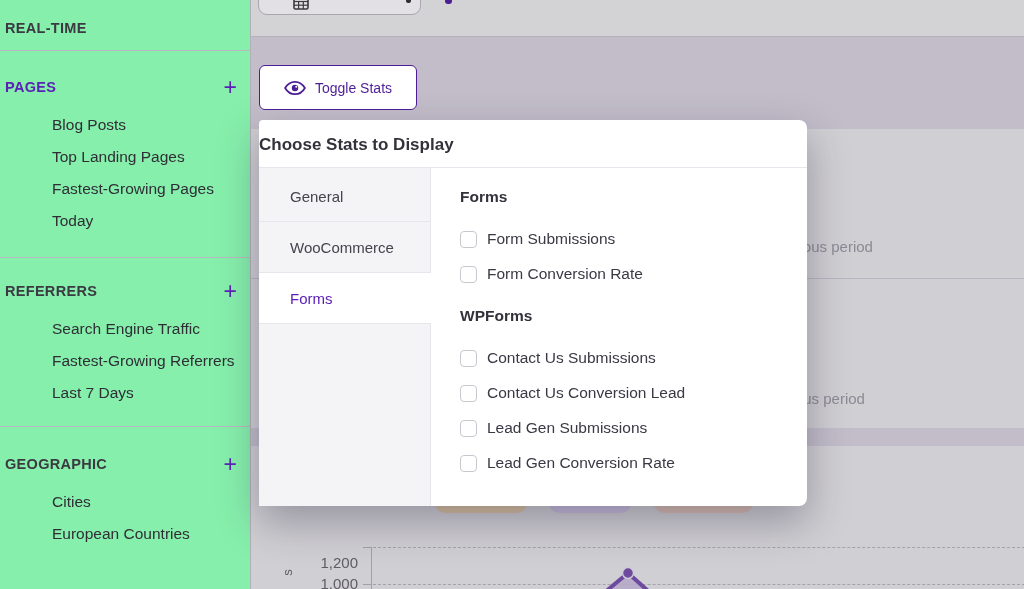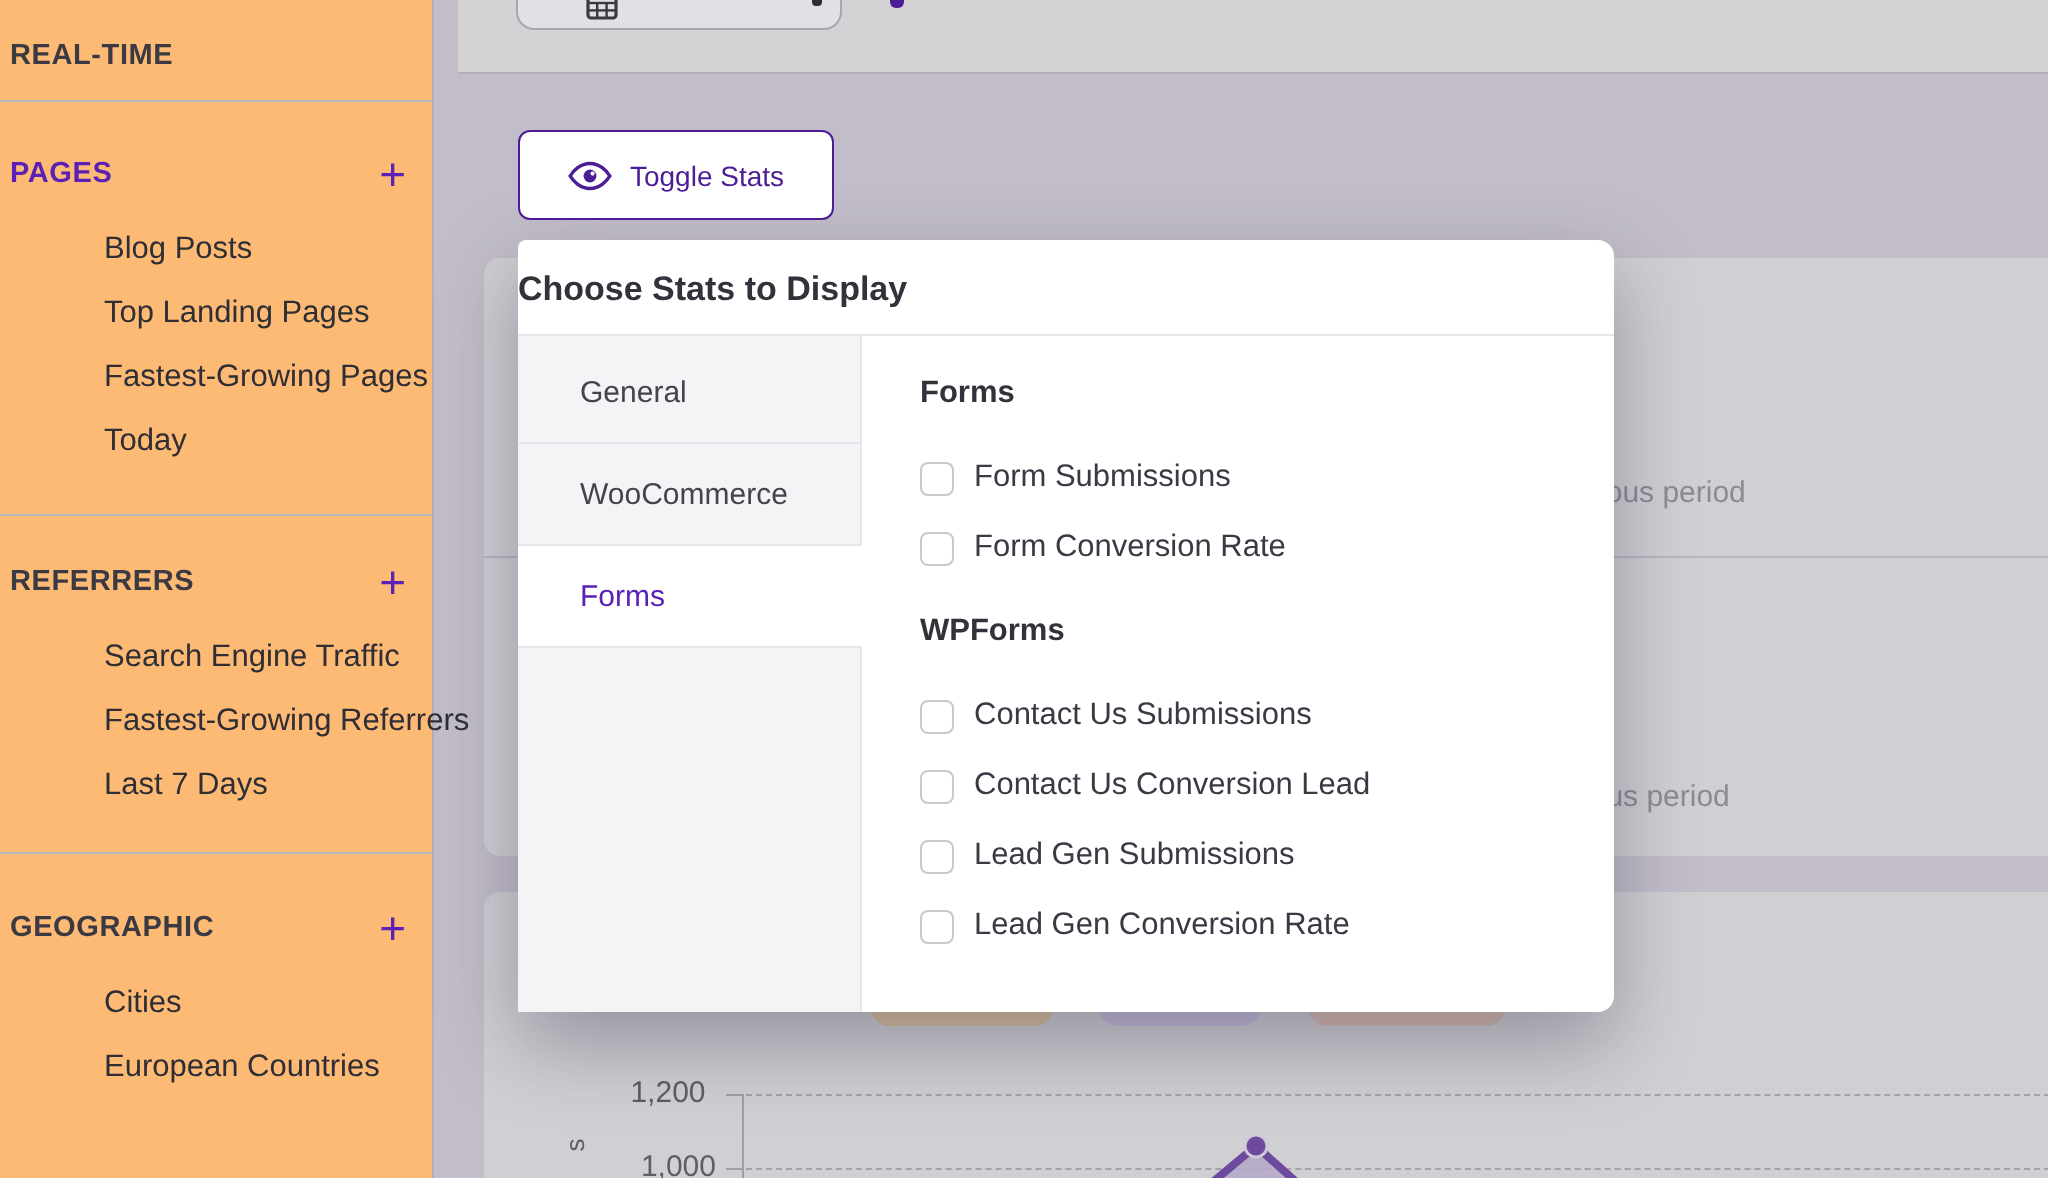--- a/index.html
+++ b/index.html
@@ -1,22 +1,22 @@
 <!DOCTYPE html>
 <html><head>
 <meta charset="utf-8">
 <style>
   html,body{margin:0;padding:0;}
   body{
     width:1024px;height:589px;position:relative;overflow:hidden;
     font-family:"Liberation Sans",sans-serif;background:#c2bdc9;
   }
   
-  .sidebar{position:absolute;left:0;top:0;width:217px;height:589px;
-    background:#fdba74;border-right:1px solid #b2afb8;box-sizing:border-box;z-index:5;}
+  .sidebar{position:absolute;left:0;top:0;width:251px;height:589px;
+    background:#86efac;border-right:1px solid #b2afb8;box-sizing:border-box;z-index:5;}
   .sb-realtime{height:51px;box-sizing:border-box;padding:19px 14px 0 5px;
     border-bottom:1px solid #bab7bf;}
   .sb-realtime .sb-title{cursor:pointer;}
   .sb-section{box-sizing:border-box;border-bottom:1px solid #bab7bf;}
   .sb-section.pages{padding:28px 0 20px 0;}
   .sb-section.referrers{padding:25px 0 17px 0;}
   .sb-section.geographic{padding:29px 0 10px 0;border-bottom:none;}
   .sb-head{display:flex;align-items:center;justify-content:space-between;
     padding:0 13px 0 5px;}
   .sb-title{font-size:14.5px;font-weight:bold;letter-spacing:.3px;color:#3b3a42;}
@@ -43,21 +43,21 @@
   .note1{left:505px;top:109px;}
   .note2{left:497px;top:261px;}
   .chart-panel{position:absolute;left:242px;top:446px;width:793px;height:160px;
     background:#d0cfd3;border-radius:8px 8px 0 0;overflow:hidden;}
   .pill{position:absolute;top:32px;height:35px;border-radius:10px;cursor:pointer;}
   .pill1{left:193px;width:92px;background:#d9c2a0;}
   .pill2{left:307px;width:82px;background:#c6bddb;}
   .pill3{left:412px;width:99px;background:#d8beb3;}
   .mini-chevron{position:absolute;left:148px;top:42px;font-size:15px;color:#2f2e35;}
   .tick{position:absolute;width:48px;text-align:right;font-size:15px;color:#5f5c66;}
-  .tick1{left:68px;top:92px;text-align:center;}
+  .tick1{left:68px;top:108px;}
   .tick2{left:68px;top:129px;}
   .yaxis-label{position:absolute;left:42px;top:119px;font-size:13px;color:#5f5c66;
     transform:rotate(-90deg);}
   .axis-v{position:absolute;left:129px;top:101px;width:1px;height:60px;background:#a29eab;}
   .axis-tick{position:absolute;width:8px;height:1px;background:#a29eab;left:121px;}
   .at1{top:101px;} .at2{top:138px;}
   .gridline{position:absolute;left:131px;width:662px;height:0;
     border-top:1px dashed #a6a2ad;}
   .gl1{top:101px;} .gl2{top:138px;}
   .line-chart{position:absolute;left:0;top:0;}

